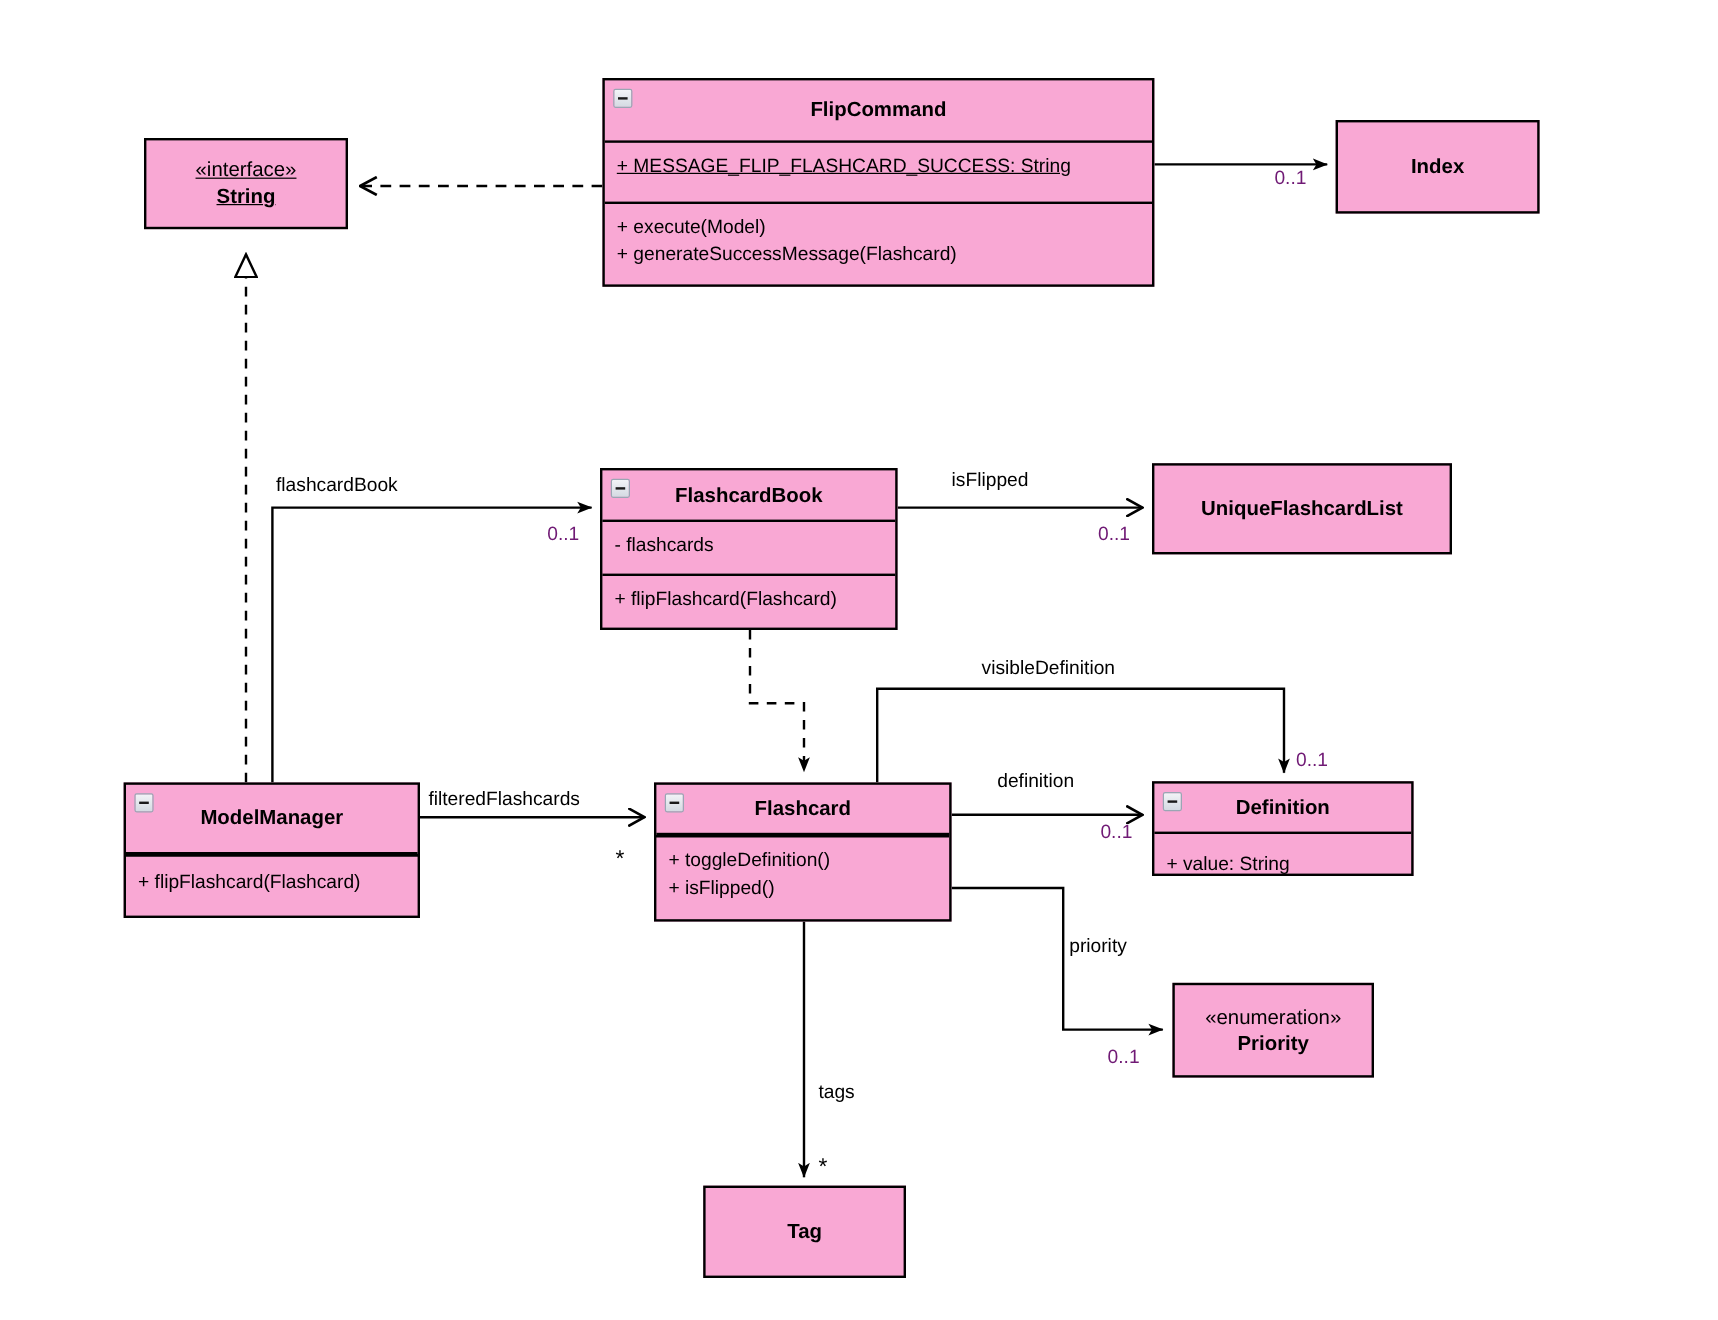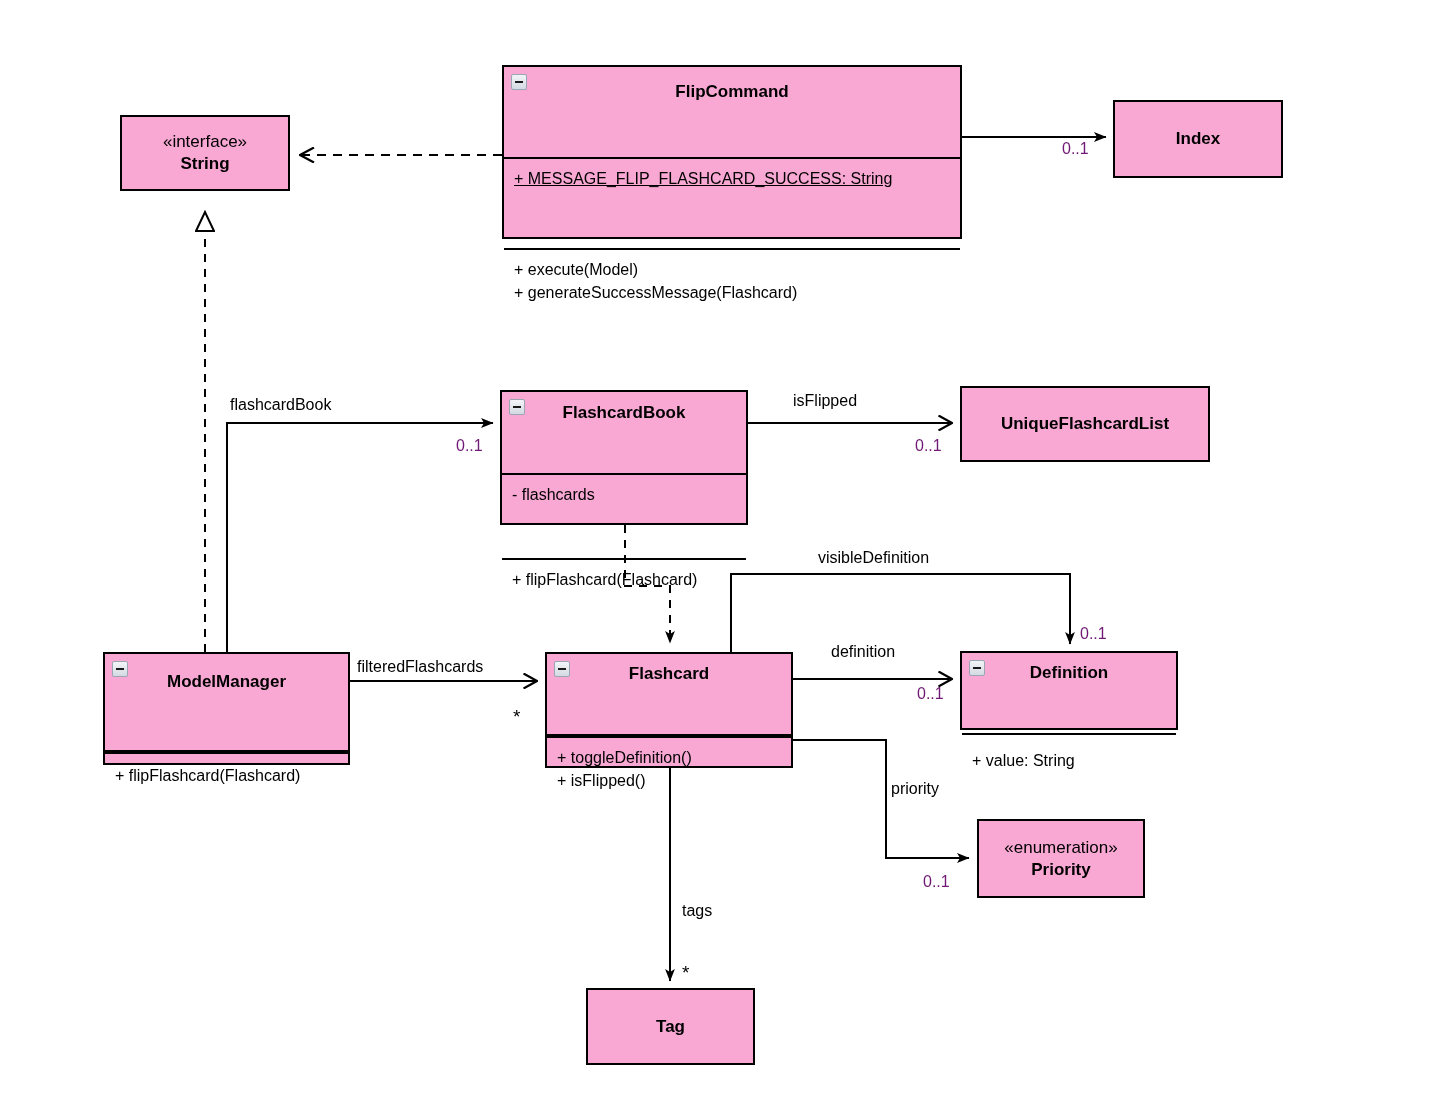--- a/index.html
+++ b/index.html
@@ -62,21 +62,20 @@
     font-weight: normal;
     color: #000000;
     line-height: 1.3;
     display: block;
   }
   .member-list {
     padding: 9px 10px 8px 10px;
     font-size: 16px;
     color: #000000;
     line-height: 1.42;
-    margin-top: 40px;
   }
   .member {
     white-space: nowrap;
   }
   .member.static-underline {
     text-decoration: underline;
   }
   .collapse-icon {
     position: absolute;
     left: 7px;
@@ -162,21 +161,21 @@
       <path d="M793,679 L952,679" marker-end="url(#arrow-open)"></path>
 
       <path d="M731,652 L731,574 L1070,574 L1070,644" marker-end="url(#arrow-filled)"></path>
 
       <path d="M793,740 L886,740 L886,858 L969,858" marker-end="url(#arrow-filled)"></path>
 
       <path d="M670,768 L670,981" marker-end="url(#arrow-filled)"></path>
     </g>
   </svg>
 
-  <div class="uml-class" style="left:120px; top:115px; width:170px; height:76px;">
+  <div class="uml-class" style="left:120px; top:115px; width:170px; height:76px;text-decoration:underline;">
     <div class="compartment title-comp" style="height:72px;">
       <div class="cls-name">
         <span class="stereotype">«interface»</span>
         <span>String</span>
       </div>
     </div>
   </div>
 
   <div class="uml-class" style="left:502px; top:65px; width:460px; height:174px;">
     <span class="collapse-icon"></span>

